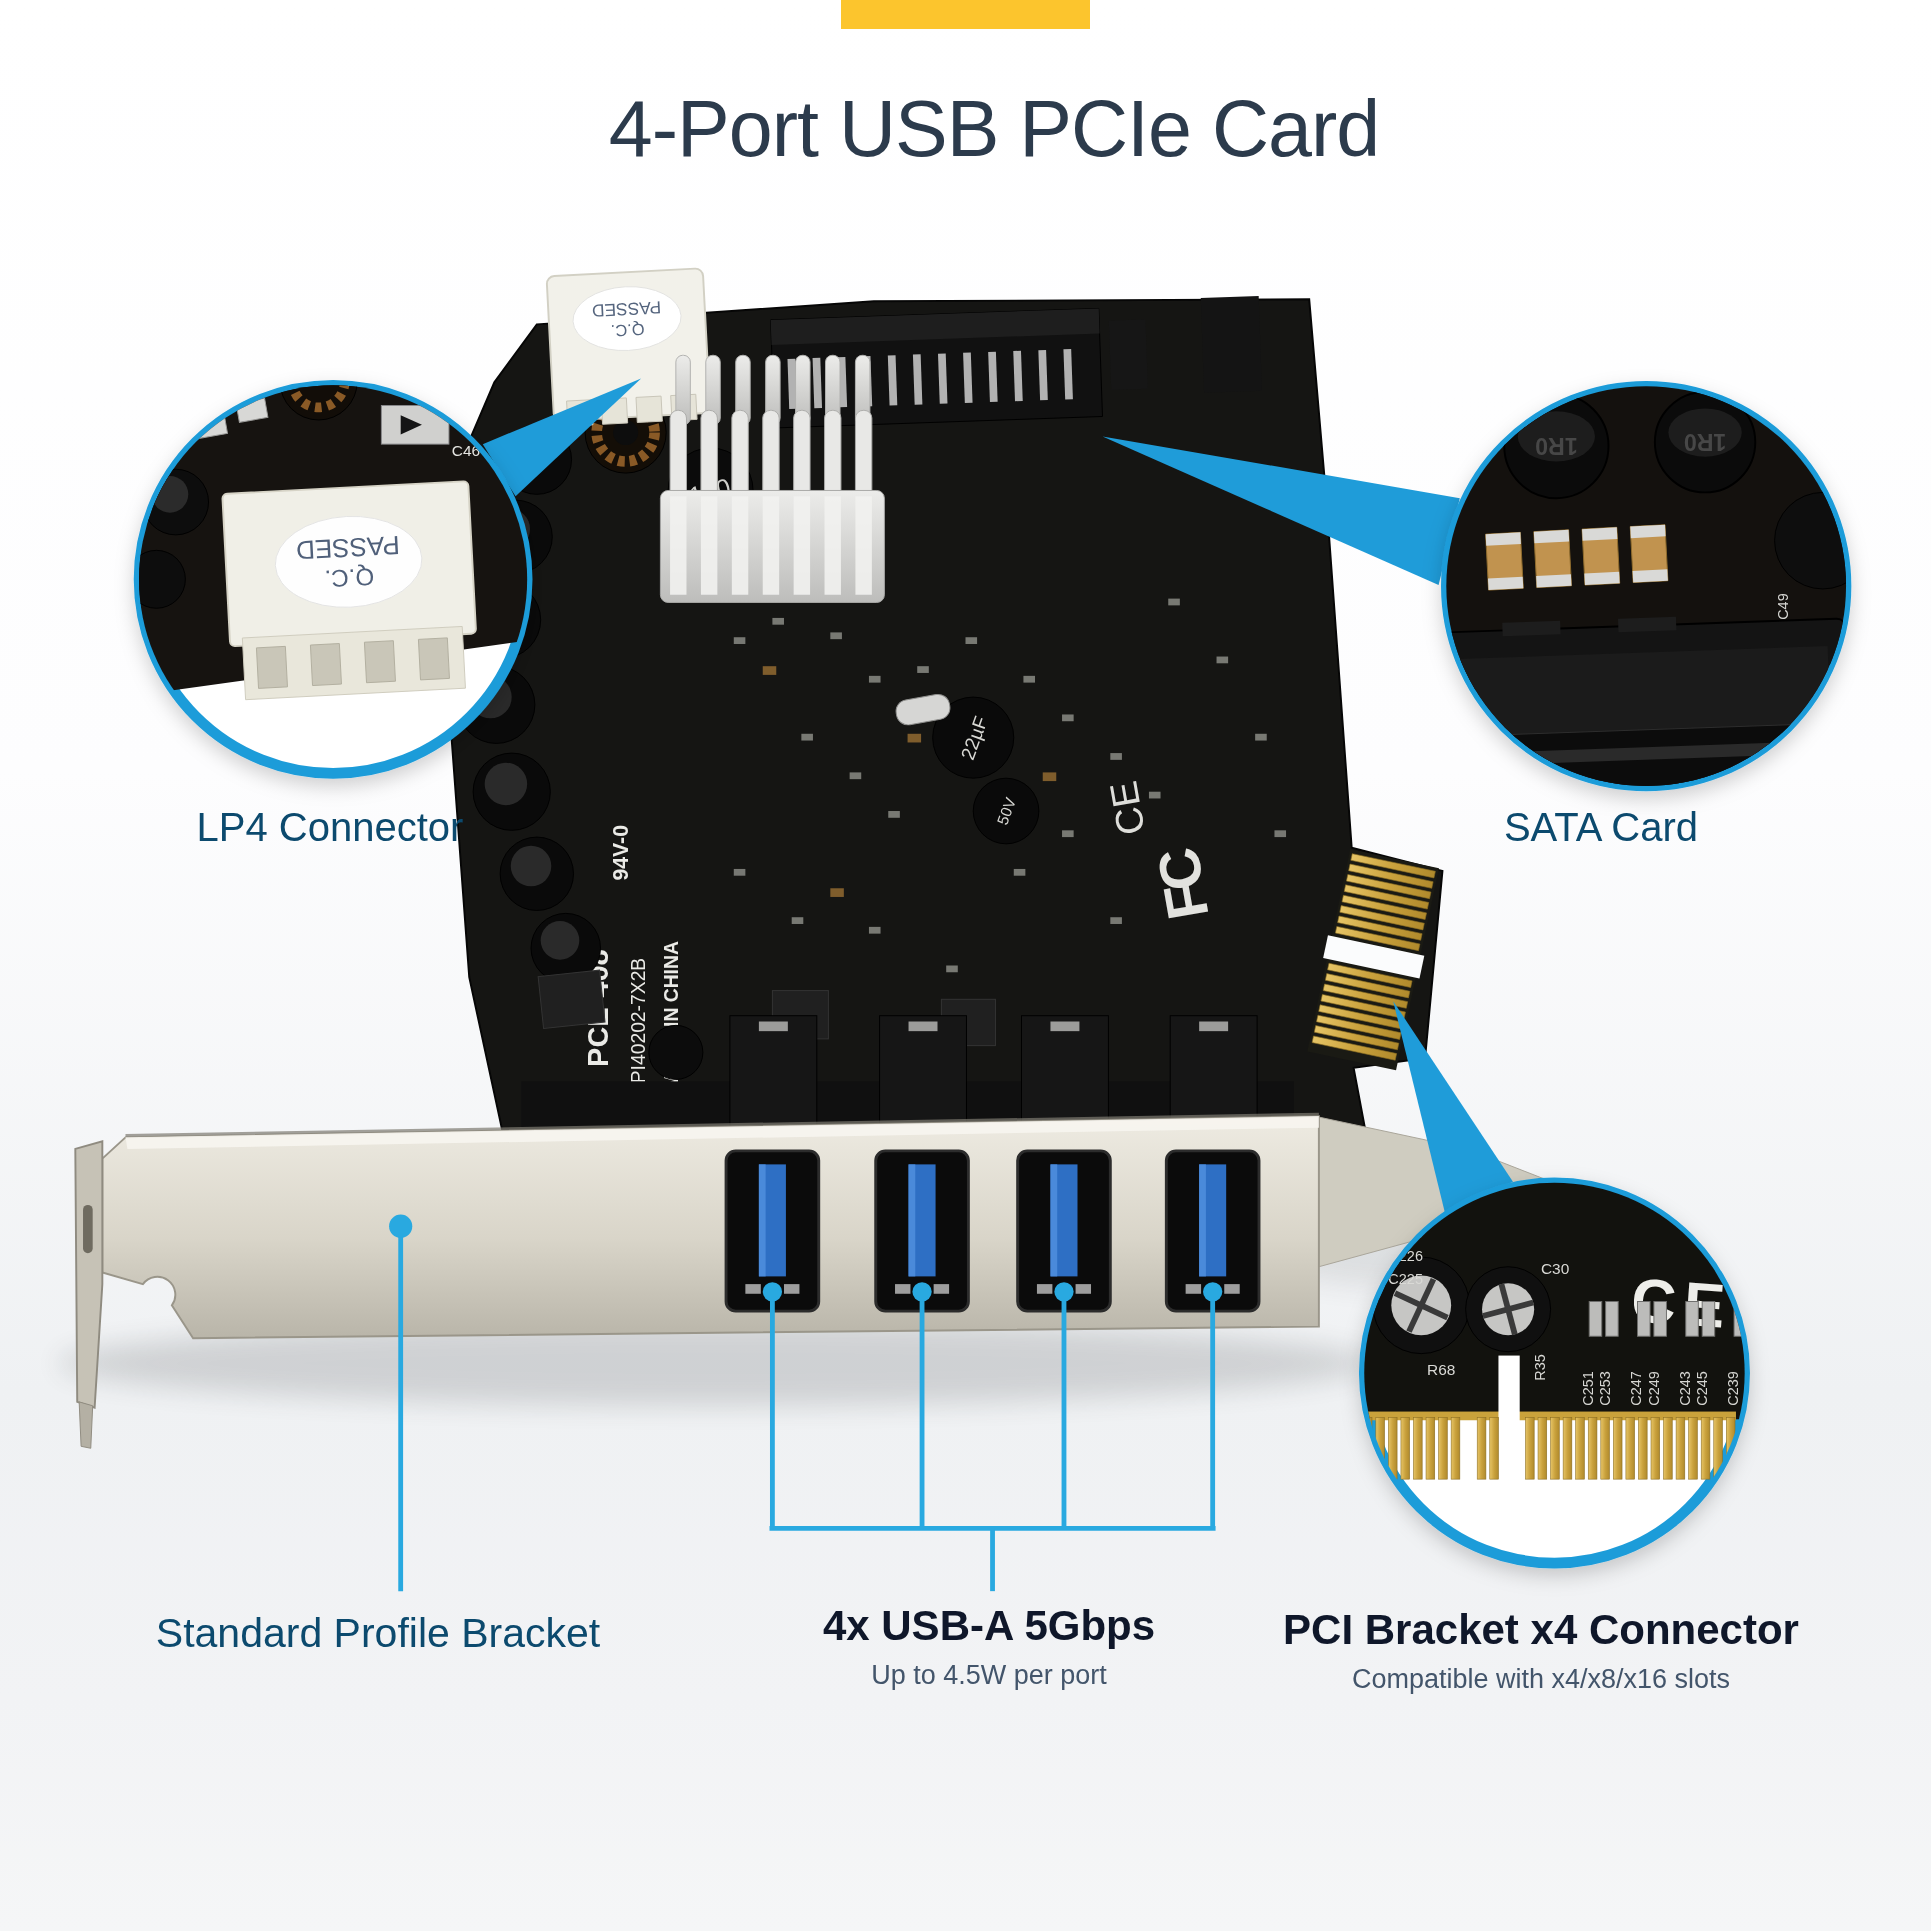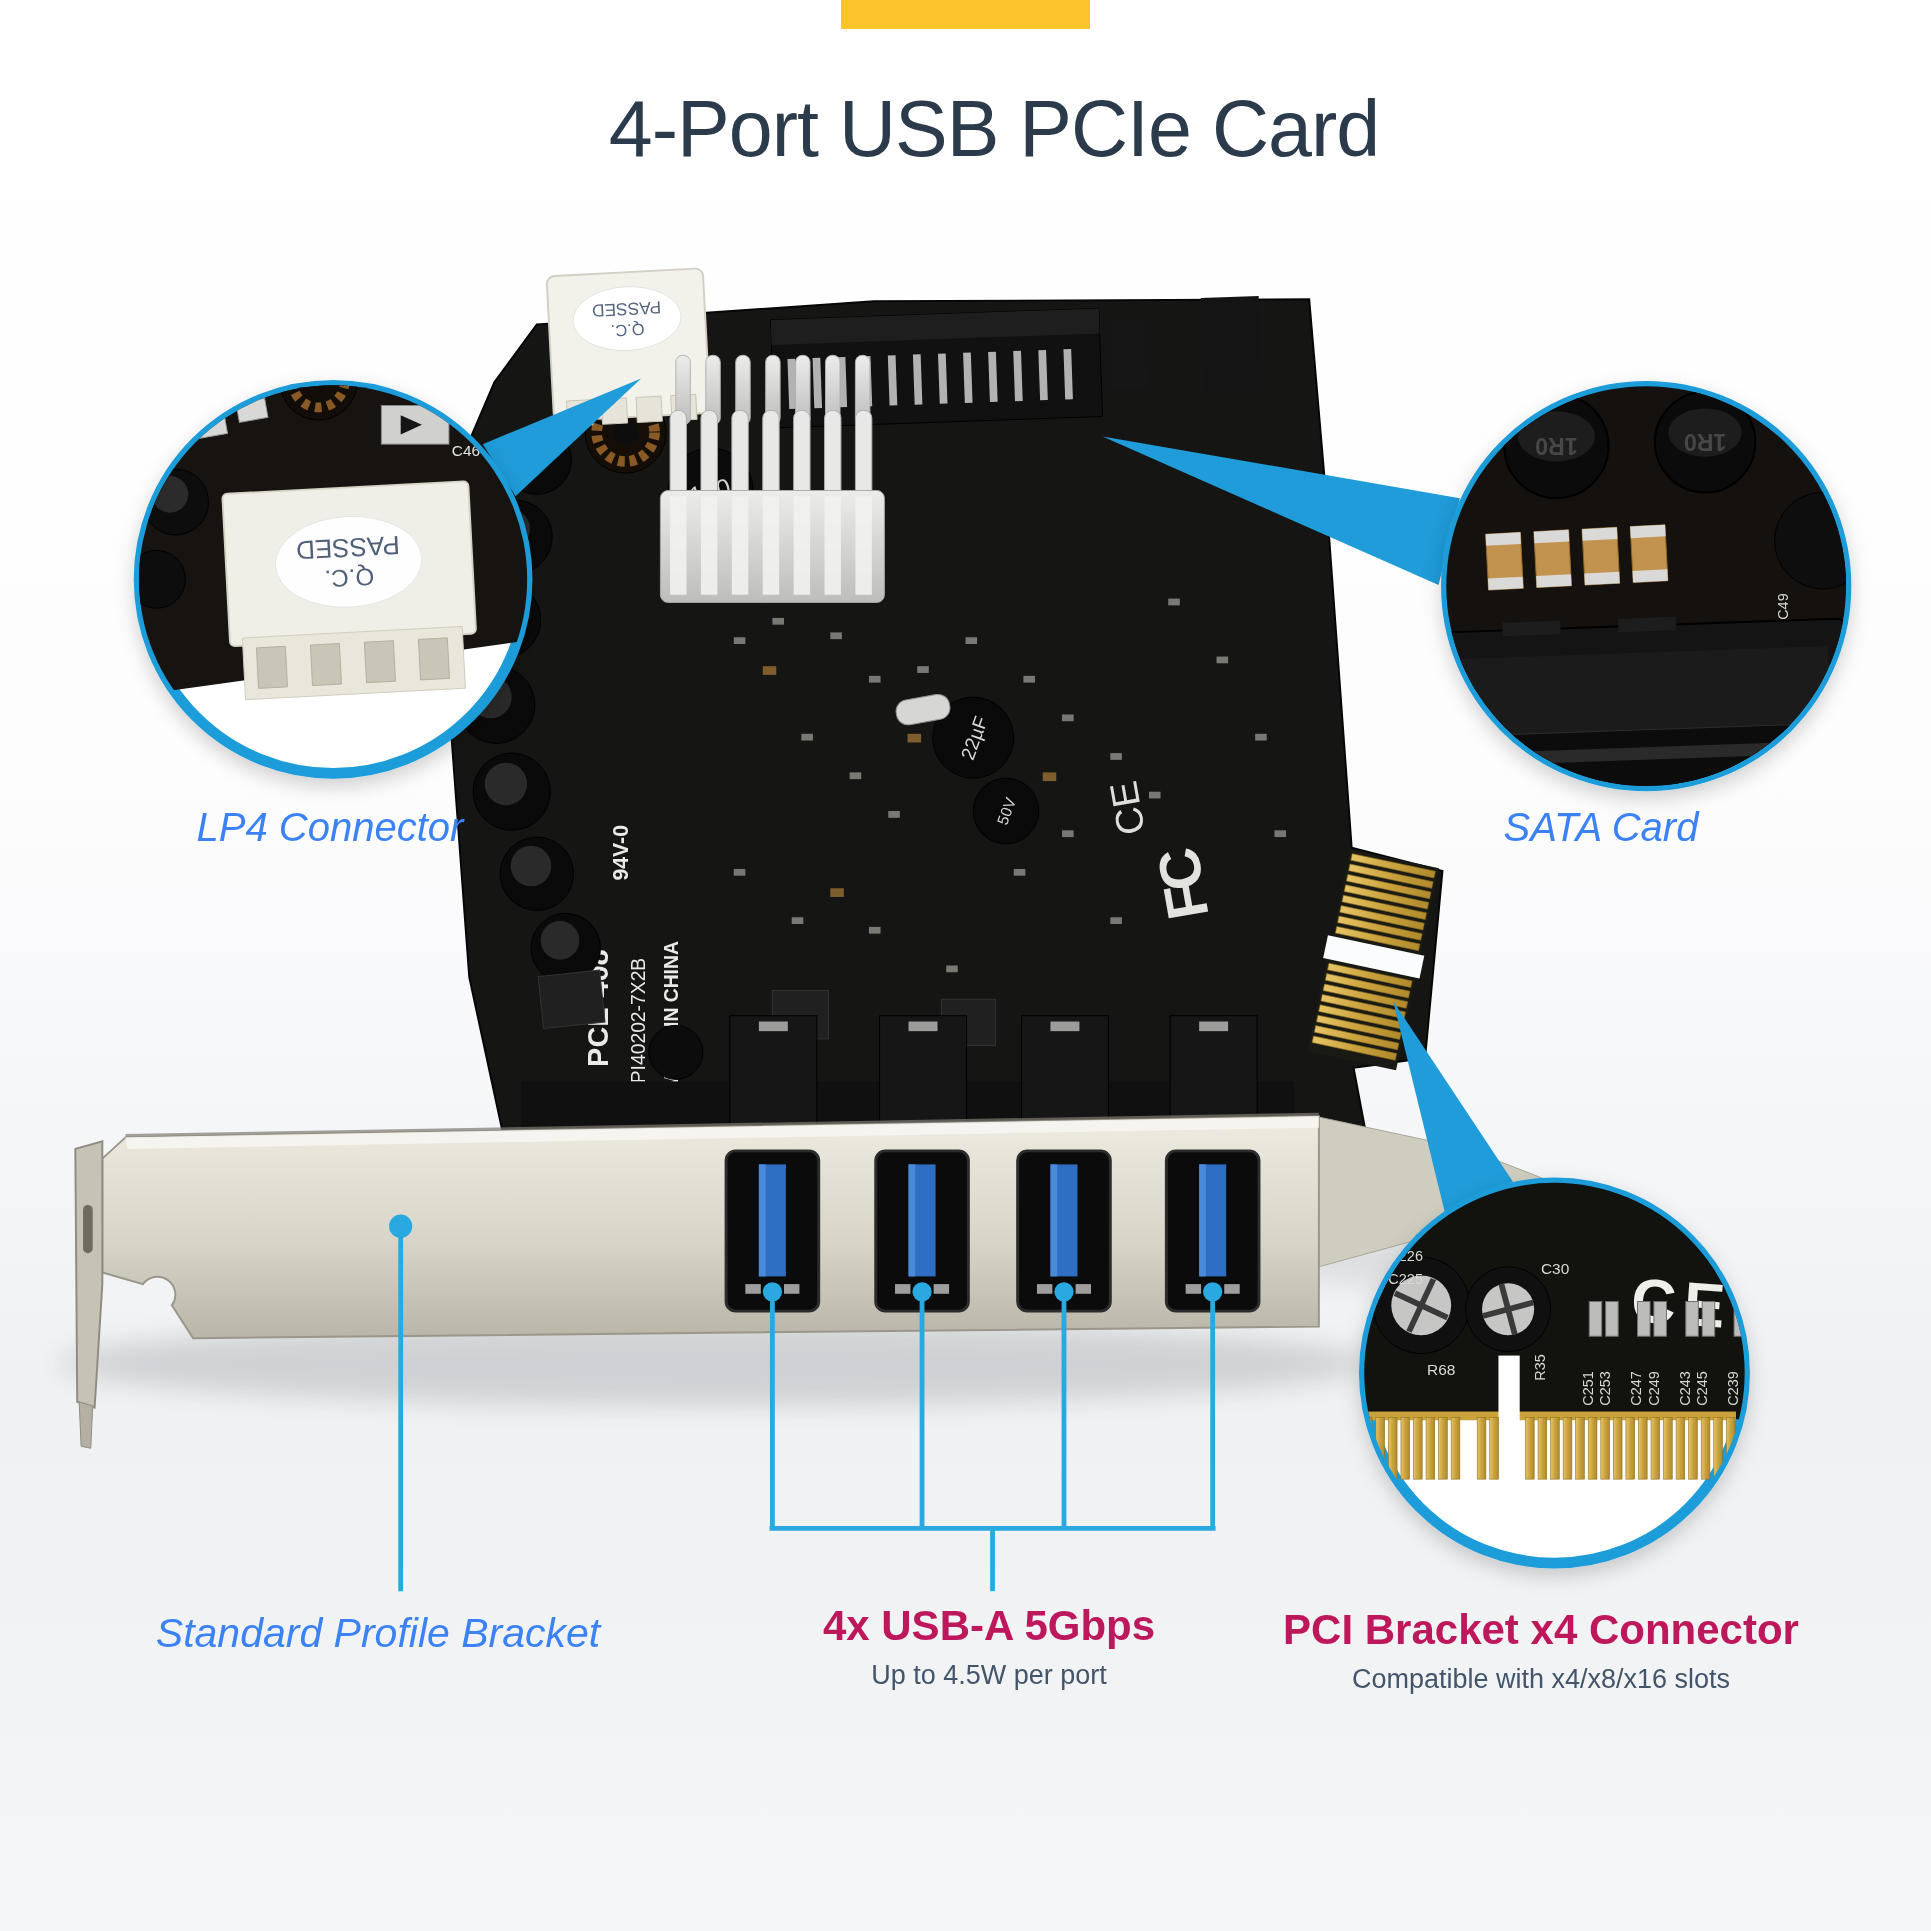--- a/index.html
+++ b/index.html
@@ -7,24 +7,24 @@
     width:1931px;height:1931px;position:relative;overflow:hidden;
     background:linear-gradient(180deg,#ffffff 0%,#fdfdfe 40%,#eff1f3 72%,#f2f3f5 88%,#f5f6f7 100%);
     font-family:"Liberation Sans",sans-serif;
   }
   .accent-bar{position:absolute;left:841px;top:0;width:249px;height:29px;background:#fcc52d;}
   .page-title{
     position:absolute;left:966px;top:83px;transform:translateX(-50%);
     font-size:79px;font-weight:300;color:#2c3b4c;letter-spacing:-1px;white-space:nowrap;margin-left:28px;
   }
   .stage{position:absolute;left:0;top:0;width:1931px;height:1931px;}
-  .lbl{position:absolute;transform:translateX(-50%);color:#3b82f6;white-space:nowrap;text-align:center;font-style:italic;}
+  .lbl{position:absolute;transform:translateX(-50%);color:#0c4a6e;white-space:nowrap;text-align:center;}
   .lbl-med{font-size:40px;font-weight:400;}
   .lbl-stack{position:absolute;transform:translateX(-50%);text-align:center;white-space:nowrap;}
-  .lbl-stack .l1{font-size:42px;font-weight:700;color:#be185d;line-height:1.0;}
+  .lbl-stack .l1{font-size:42px;font-weight:700;color:#0f172a;line-height:1.0;}
   .lbl-stack .l2{font-size:27px;font-weight:300;color:#43556b;margin-top:15.4px;line-height:1.0;}
 </style>
 </head>
 <body>
 
 <div class="accent-bar"></div>
 <div class="page-title">4-Port USB PCIe Card</div>
 
 <svg class="stage" viewBox="0 0 2000 2000" xmlns="http://www.w3.org/2000/svg">
   <defs>

